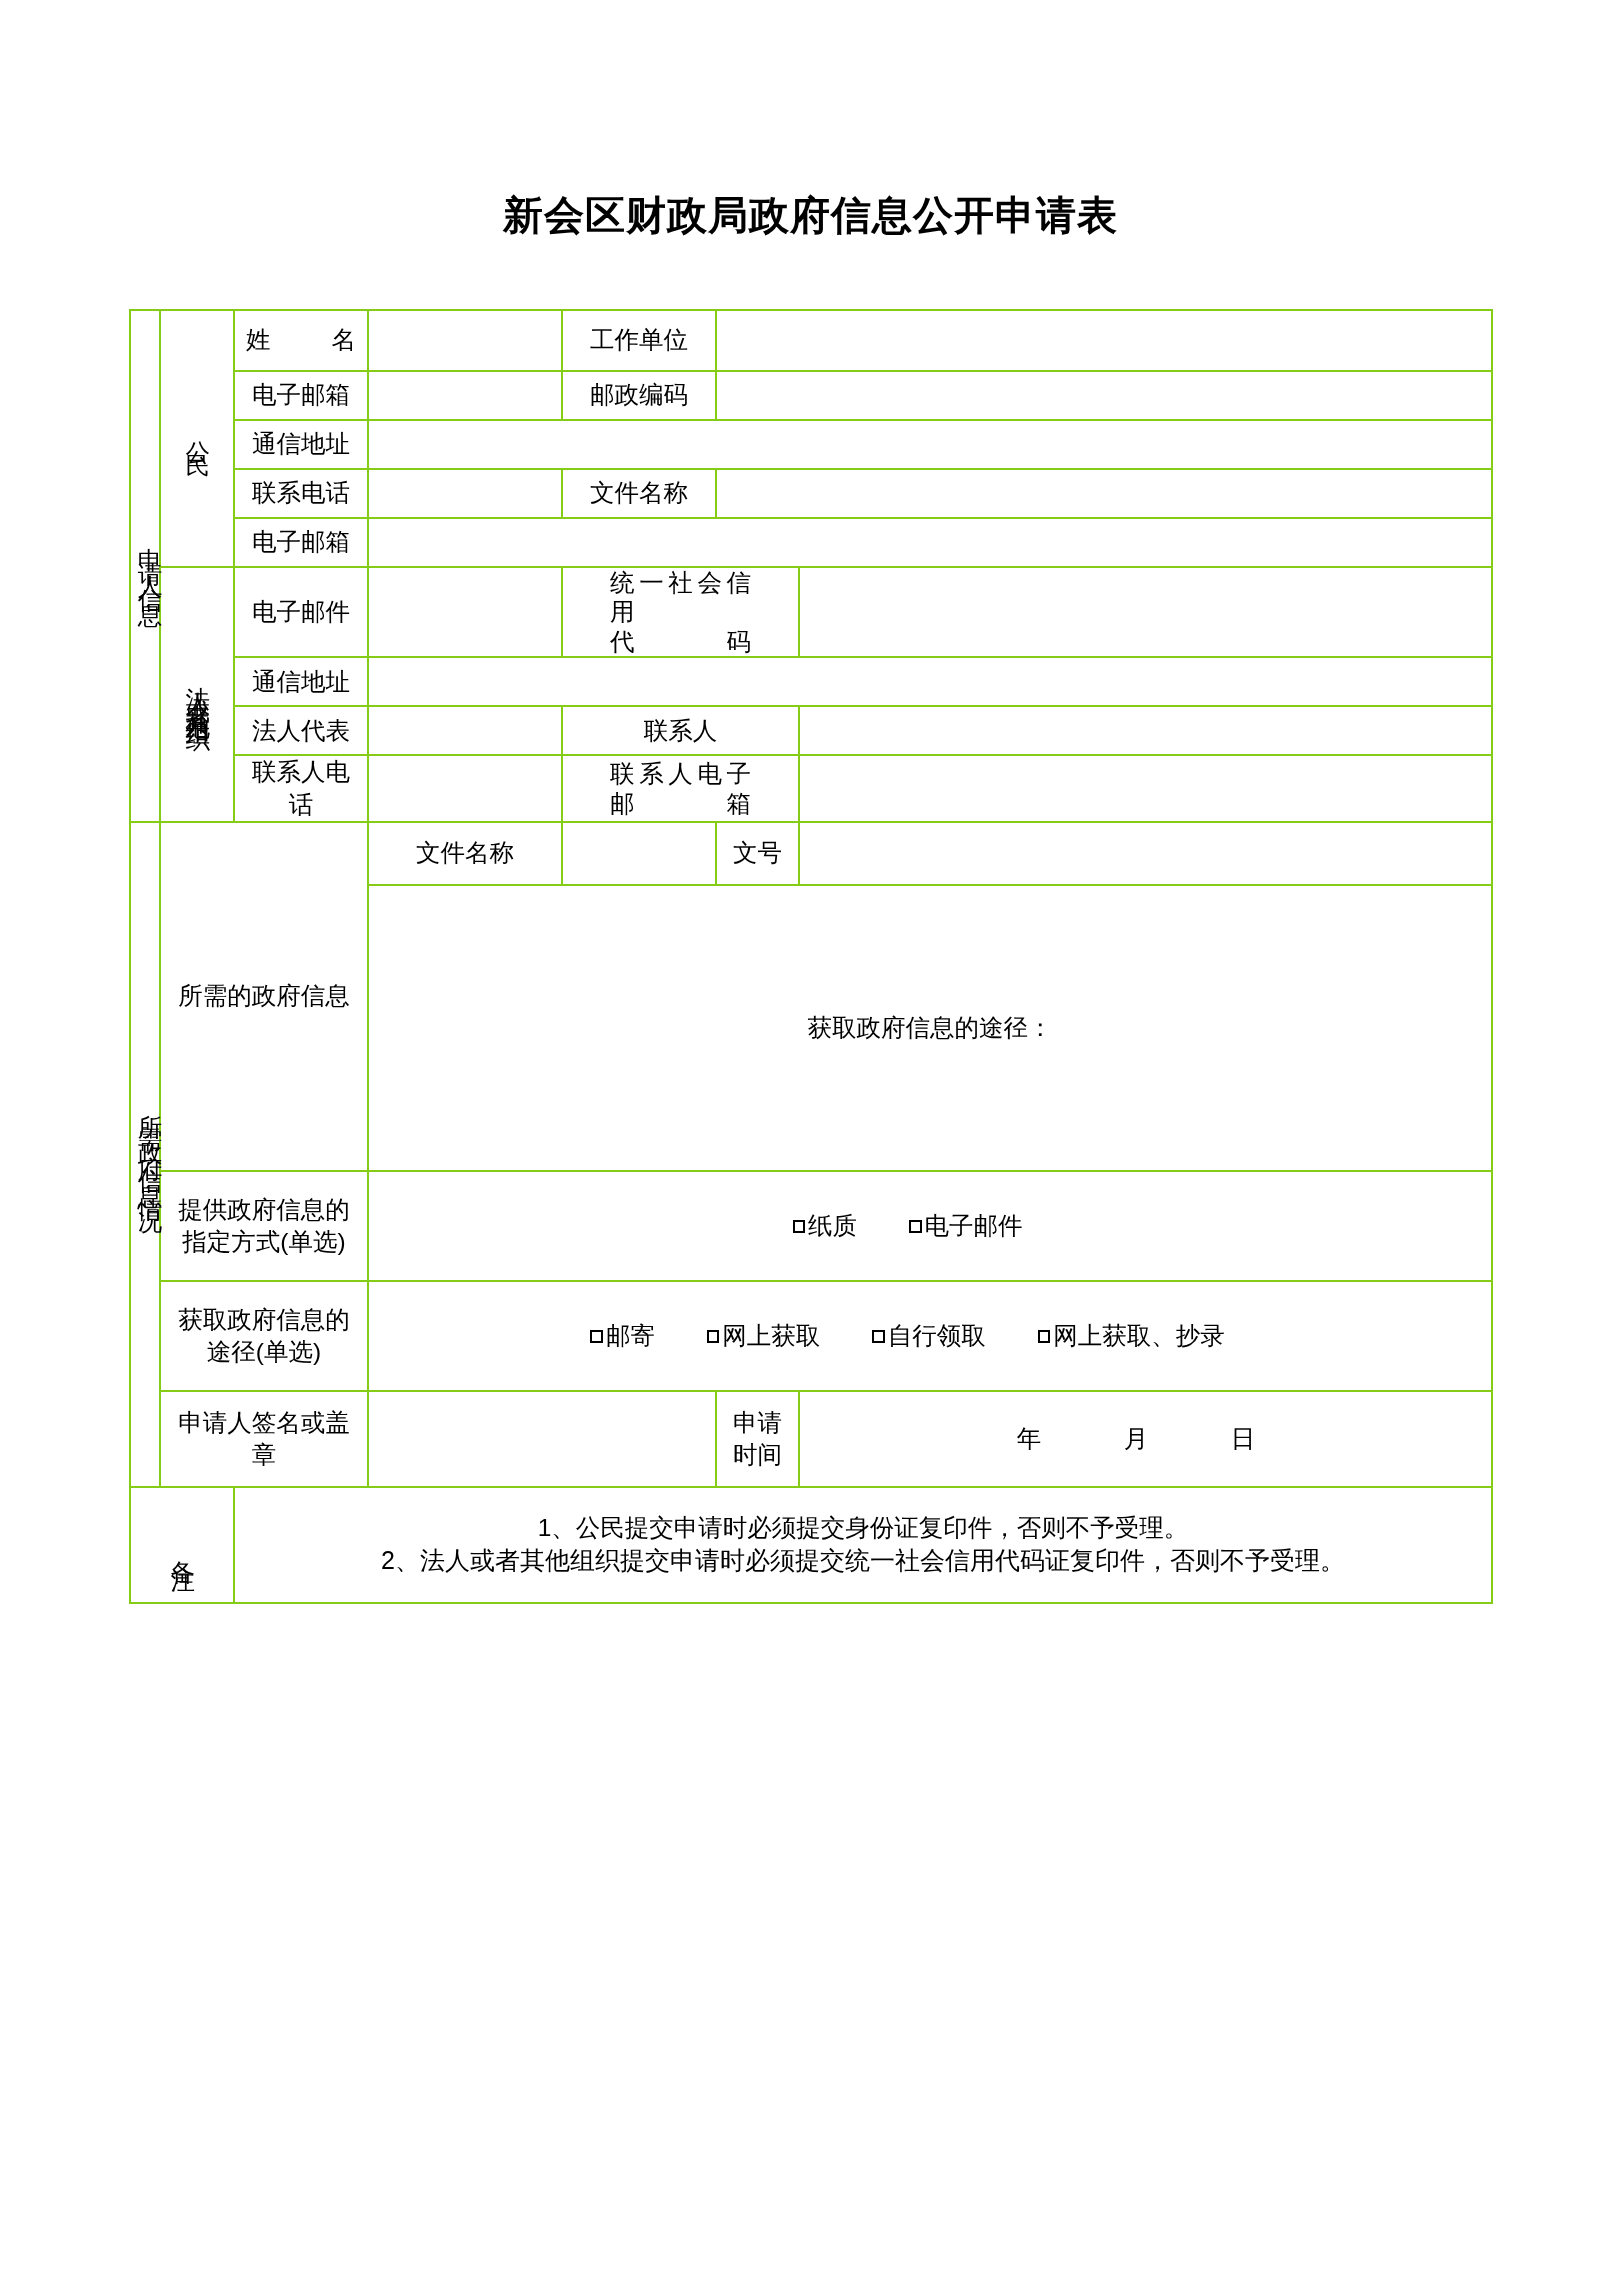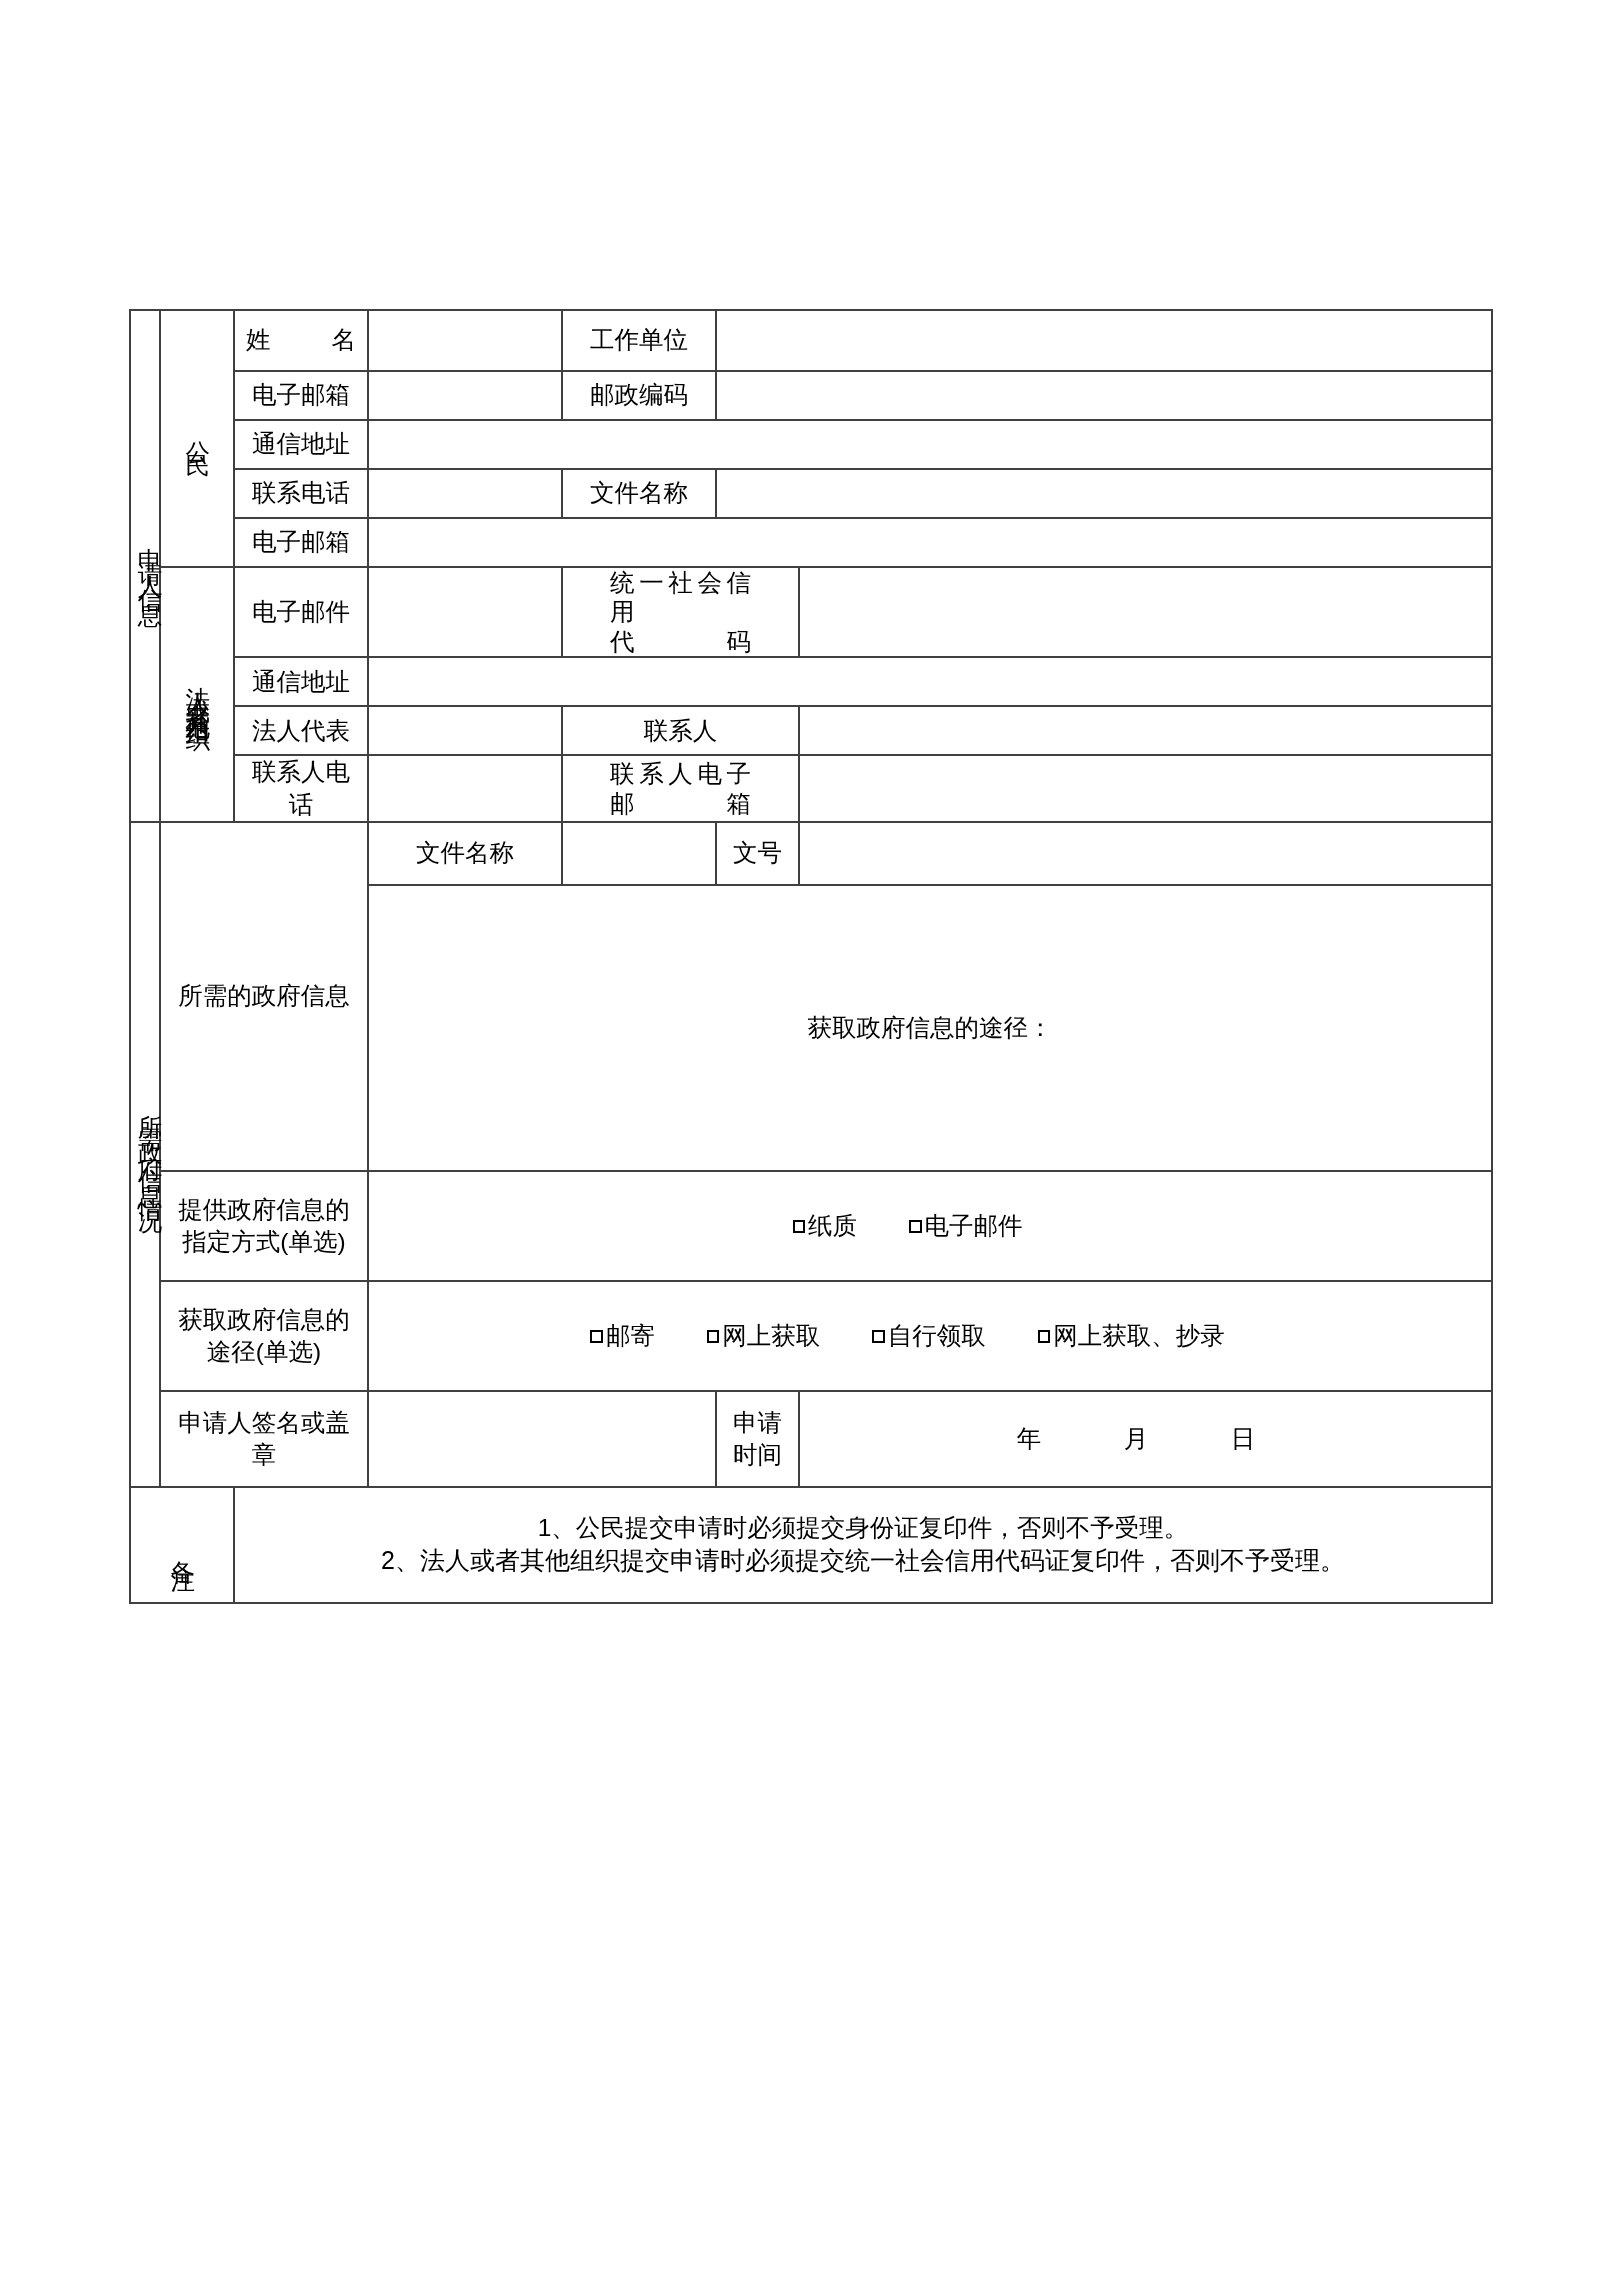--- a/index.html
+++ b/index.html
@@ -35,21 +35,21 @@
   }
   table.form {
     position: absolute;
     top: 309px;
     left: 129px;
     width: 1362px;
     border-collapse: collapse;
     table-layout: fixed;
   }
   table.form td {
-    border: 2px solid #404040;
+    border: 2px solid #84cc16;
     padding: 0 5.9px;
     font-size: 24.5px;
     line-height: 1.32;
     vertical-align: middle;
     text-align: center;
     font-family: "Liberation Sans", "DejaVu Sans", sans-serif;
   }
   .vert {
     writing-mode: vertical-rl;
     text-orientation: upright;
@@ -125,20 +125,21 @@
     line-height: 1.6;
   }
   .note-line { display: block; white-space: nowrap; }
   .note-line.small { font-size: 25px; }
 </style>
 </head>
 <body>
 
 <div class="page">
 
+  <div class="doc-title">新会区财政局政府信息公开申请表</div>
 
   <table class="form">
     <colgroup>
       <col style="width:30px">
       <col style="width:74px">
       <col style="width:134px">
       <col style="width:194px">
       <col style="width:154px">
       <col style="width:83px">
       <col style="width:693px">

